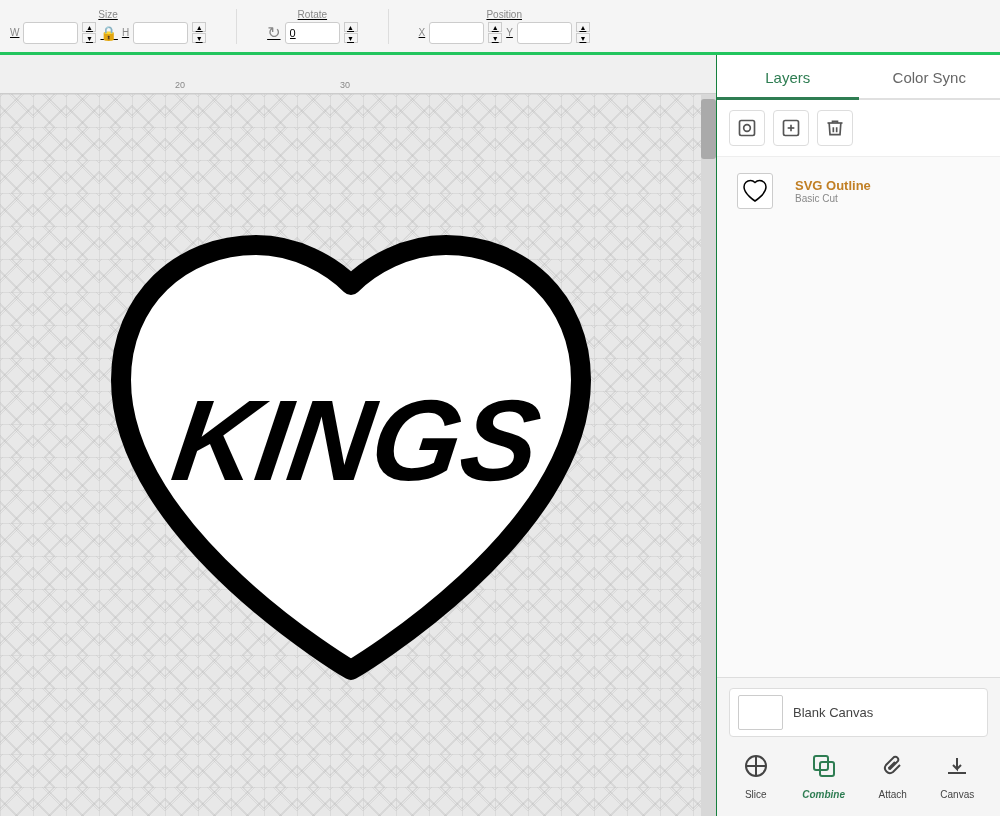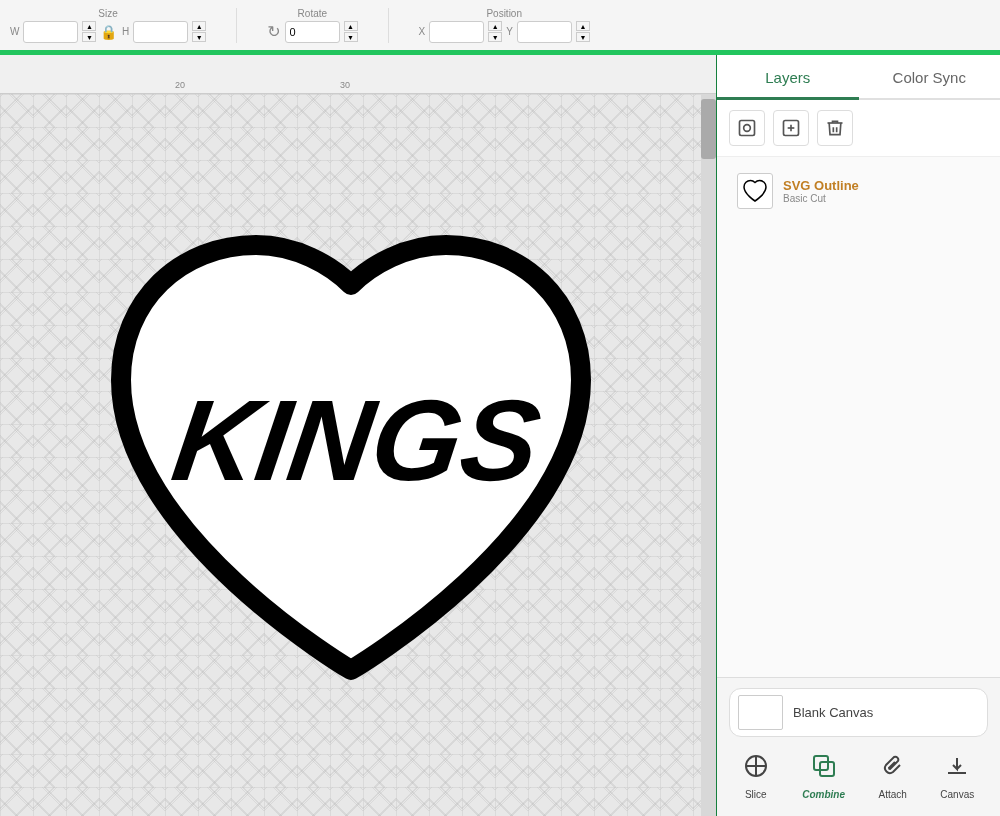--- a/index.html
+++ b/index.html
@@ -2,26 +2,27 @@
 <html><head>
   <meta charset="utf-8">
   <style>
     * { box-sizing: border-box; margin: 0; padding: 0; }
     body { width: 1000px; height: 816px; overflow: hidden; font-family: Arial, sans-serif; background: #f0f0f0; display: flex; flex-direction: column; }
 
     
     .toolbar {
       height: 55px;
       background: #f5f5f5;
-      border-bottom: 5px solid #22c55e;
+      border-bottom: 3px solid #22c55e;
       display: flex;
       align-items: center;
       padding: 0 10px;
       gap: 30px;
       flex-shrink: 0;
+      text-decoration: underline;
     }
     .toolbar-group {
       display: flex;
       flex-direction: column;
       align-items: center;
       gap: 2px;
     }
     .toolbar-group label {
       font-size: 10px;
       color: #888;
@@ -213,21 +214,21 @@
 
     
     .layers-list {
       flex: 1;
       padding: 10px 12px;
       overflow-y: auto;
     }
     .layer-item {
       display: flex;
       align-items: center;
-      gap: 10px;
+      gap: 22px;
       padding: 6px 8px;
       border-radius: 4px;
       cursor: pointer;
     }
     .layer-thumb {
       width: 36px;
       height: 36px;
       border: 1px solid #ccc;
       border-radius: 3px;
       background: white;
@@ -255,21 +256,21 @@
       border-top: 1px solid #ddd;
       padding: 10px 12px;
       background: #f5f5f5;
     }
     .blank-canvas-row {
       display: flex;
       align-items: center;
       gap: 10px;
       padding: 6px 8px;
       background: white;
-      border-radius: 12px;
+      border-radius: 4px;
       border: 1px solid #ddd;
       margin-bottom: 10px;
     }
     .blank-canvas-thumb {
       width: 45px;
       height: 35px;
       border: 1px solid #ccc;
       background: white;
       border-radius: 2px;
       flex-shrink: 0;

